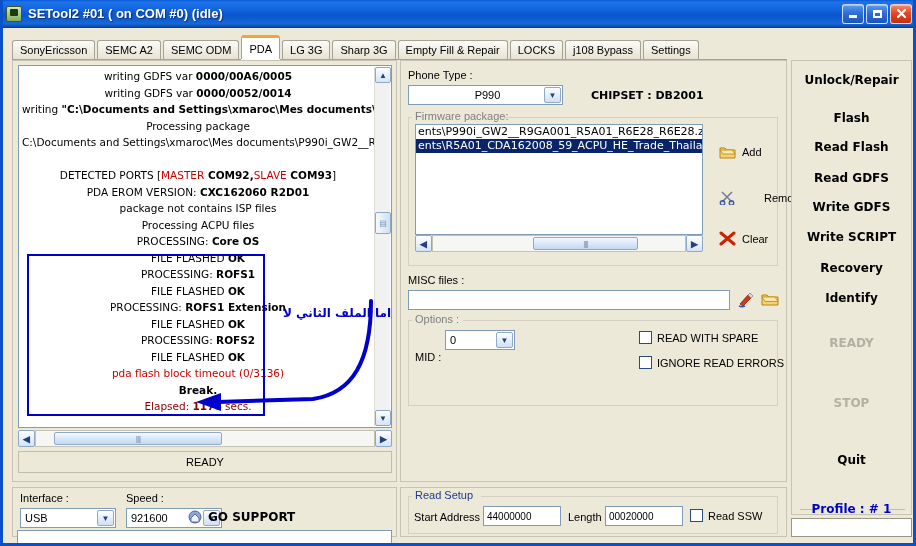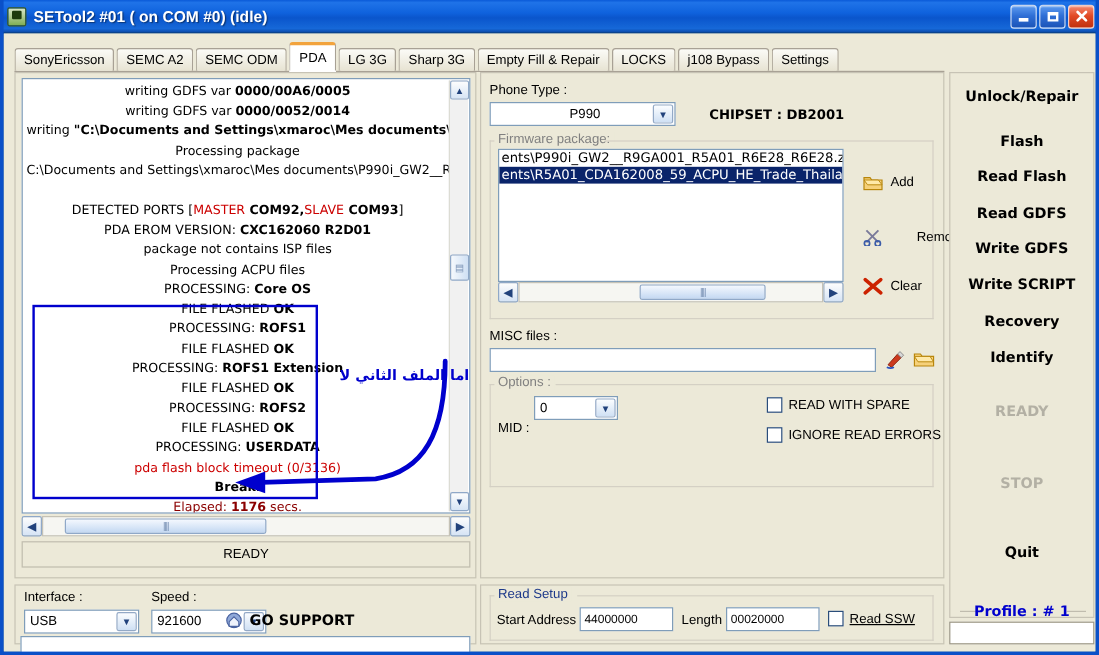--- a/index.html
+++ b/index.html
@@ -6,21 +6,21 @@
   html, body {
     margin: 0; padding: 0;
     width: 916px; height: 546px;
     overflow: hidden;
     font-family: "Liberation Sans", sans-serif;
     font-size: 11px;
   }
   #app {
     position: relative;
     width: 916px; height: 546px;
-    background: #0c4a6e;
+    background: #fef9c3;
   }
 
   
   .titlebar {
     position: absolute; left: 0; top: 0; width: 916px; height: 28px;
     background: linear-gradient(to bottom,
        #0a5ad8 0%, #1f73e8 8%, #0f62dd 40%, #0a55cc 55%, #1668d8 88%, #0b49a8 100%);
     border-bottom: 1px solid #0a3f93;
     display: flex; align-items: center;
   }
@@ -338,21 +338,20 @@
             <div class="log-line"><span class="">package not contains ISP files</span></div>
             <div class="log-line"><span class="">Processing ACPU files</span></div>
             <div class="log-line"><span class="">PROCESSING: </span><span class="b">Core OS</span></div>
             <div class="log-line"><span class="">FILE FLASHED </span><span class="b">OK</span></div>
             <div class="log-line"><span class="">PROCESSING: </span><span class="b">ROFS1</span></div>
             <div class="log-line"><span class="">FILE FLASHED </span><span class="b">OK</span></div>
             <div class="log-line"><span class="">PROCESSING: </span><span class="b">ROFS1 Extension</span></div>
             <div class="log-line"><span class="">FILE FLASHED </span><span class="b">OK</span></div>
             <div class="log-line"><span class="">PROCESSING: </span><span class="b">ROFS2</span></div>
             <div class="log-line"><span class="">FILE FLASHED </span><span class="b">OK</span></div>
-            <div class="log-line"><span class="">PROCESSING: </span><span class="b">USERDATA</span></div>
             <div class="log-line"><span class="red">pda flash block timeout (0/3136)</span></div>
             <div class="log-line"><span class="b">Break.</span></div>
             <div class="log-line"><span class="darkred">Elapsed: </span><span class="b darkred">1176</span><span class="darkred"> secs.</span></div>
           </div>
         <div class="vscroll">
           <div class="sb-btn top">▲</div>
           <div class="sb-thumb-v">▤</div>
           <div class="sb-btn bot">▼</div>
         </div>
       </div>
@@ -514,21 +513,21 @@
       <div class="groupbox" style="left:7px;top:8px;width:370px;height:38px;"></div>
 
       <div class="lbl" style="position:absolute;left:13px;top:23px;">Start Address :</div>
       <div class="textbox" style="position:absolute;left:82px;top:18px;width:78px;">
         <span>44000000</span>
       </div>
       <div class="lbl" style="position:absolute;left:167px;top:23px;">Length :</div>
       <div class="textbox" style="position:absolute;left:204px;top:18px;width:78px;">
         <span>00020000</span>
       </div>
-      <div class="cb" style="position:absolute;left:289px;top:21px;text-decoration:underline;">
+      <div class="cb" style="position:absolute;left:289px;top:21px;">
         <span class="cb-box"></span>
         <span>Read SSW</span>
       </div>
     </div>
 
     <div style="position:absolute;left:13px;top:501px;width:375px;height:19px;background:#fff;border:1px solid #7f9db9;"></div>
 
   </div>
 
   <div class="outer-frame"></div>

